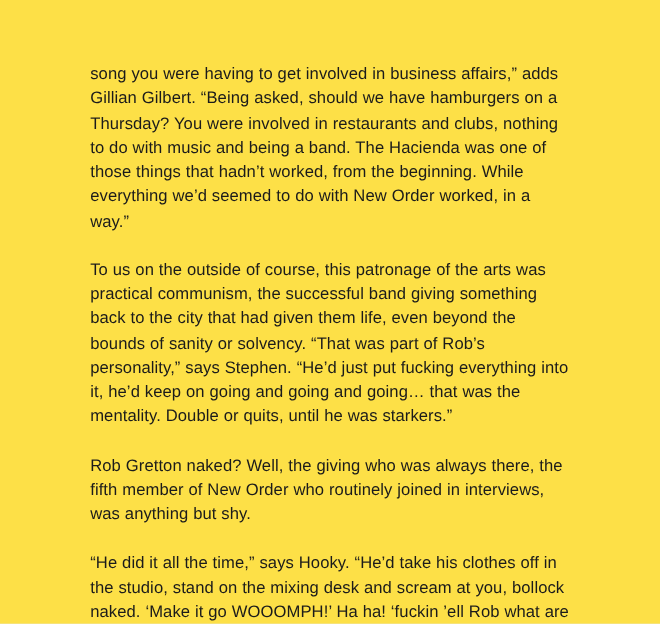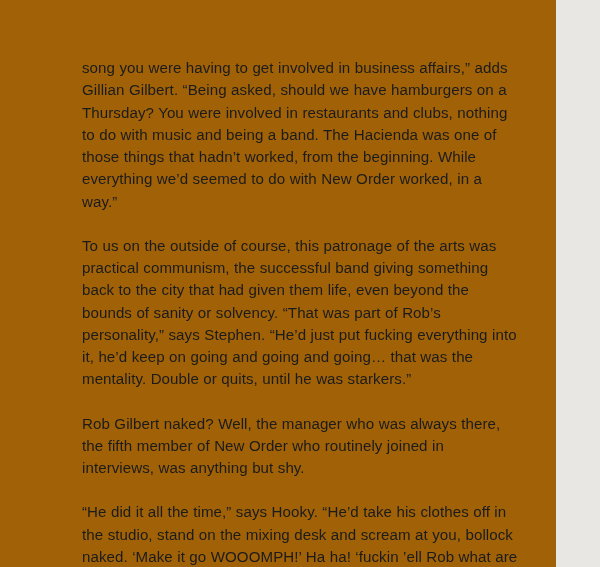--- a/index.html
+++ b/index.html
@@ -8,23 +8,23 @@
   }
   body {
     width: 600px;
     height: 567px;
     background: #e8e7e3;
     font-family: "Liberation Sans", sans-serif;
     overflow: hidden;
   }
   .page {
     position: relative;
-    width: 556px;
+    width: 600px;
     height: 567px;
-    background: #a16207;
+    background: #fde047;
     box-sizing: border-box;
     text-decoration: underline;
   }
   .text-column {
     position: absolute;
     left: 82px;
     top: 57px;
     width: 437px;
   }
   .para {
@@ -40,16 +40,16 @@
     margin-bottom: 0;
   }
 </style>
 </head>
 <body>
 
 <div class="page">
   <div class="text-column">
     <p class="para">song you were having to get involved in business affairs,” adds Gillian Gilbert. “Being asked, should we have hamburgers on a Thursday? You were involved in restaurants and clubs, nothing to do with music and being a band. The Hacienda was one of those things that hadn’t worked, from the beginning. While everything we’d seemed to do with New Order worked, in a way.”</p>
     <p class="para">To us on the outside of course, this patronage of the arts was practical communism, the successful band giving something back to the city that had given them life, even beyond the bounds of sanity or solvency. “That was part of Rob’s personality,” says Stephen. “He’d just put fucking everything into it, he’d keep on going and going and going… that was the mentality. Double or quits, until he was starkers.”</p>
-    <p class="para">Rob Gilbert naked? Well, the manager who was always there, the fifth member of New Order who routinely joined in interviews, was anything but shy.</p>
+    <p class="para">Rob Gretton naked? Well, the giving who was always there, the fifth member of New Order who routinely joined in interviews, was anything but shy.</p>
     <p class="para">“He did it all the time,” says Hooky. “He’d take his clothes off in the studio, stand on the mixing desk and scream at you, bollock naked. ‘Make it go WOOOMPH!’ Ha ha! ‘fuckin ’ell Rob what are you doing…’ ‘COOOME ONNN!’ like that! ha! And eventually, we would make it go woomph!”</p>
   </div>
 </div>
 
 </body></html>

